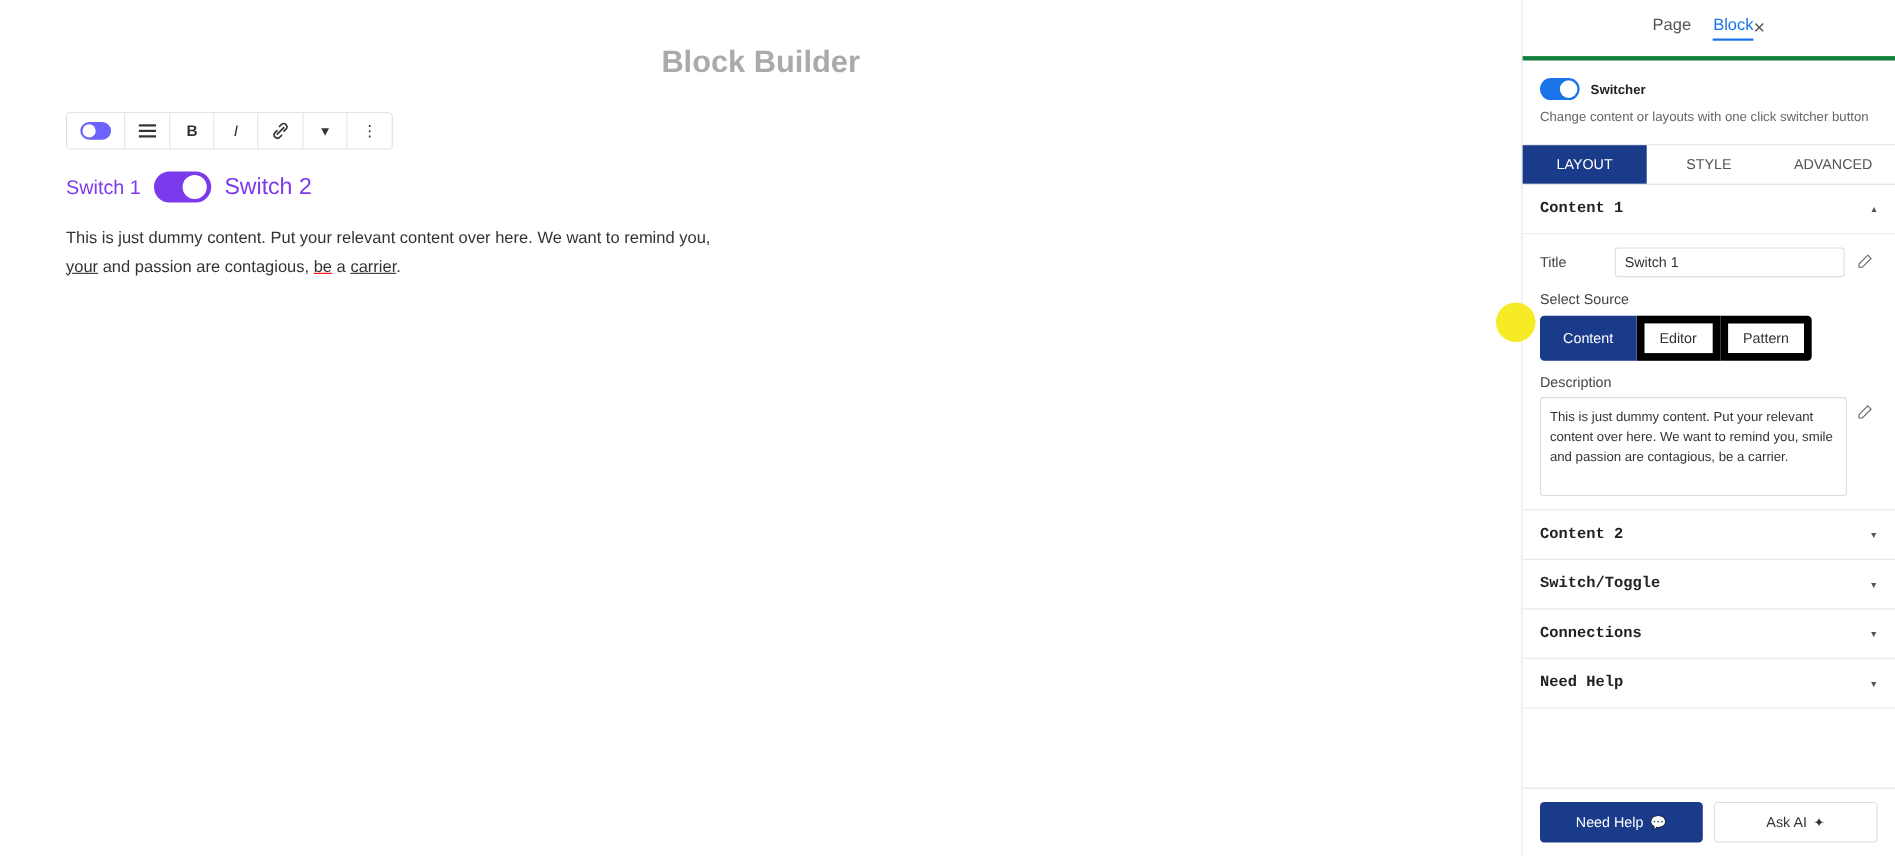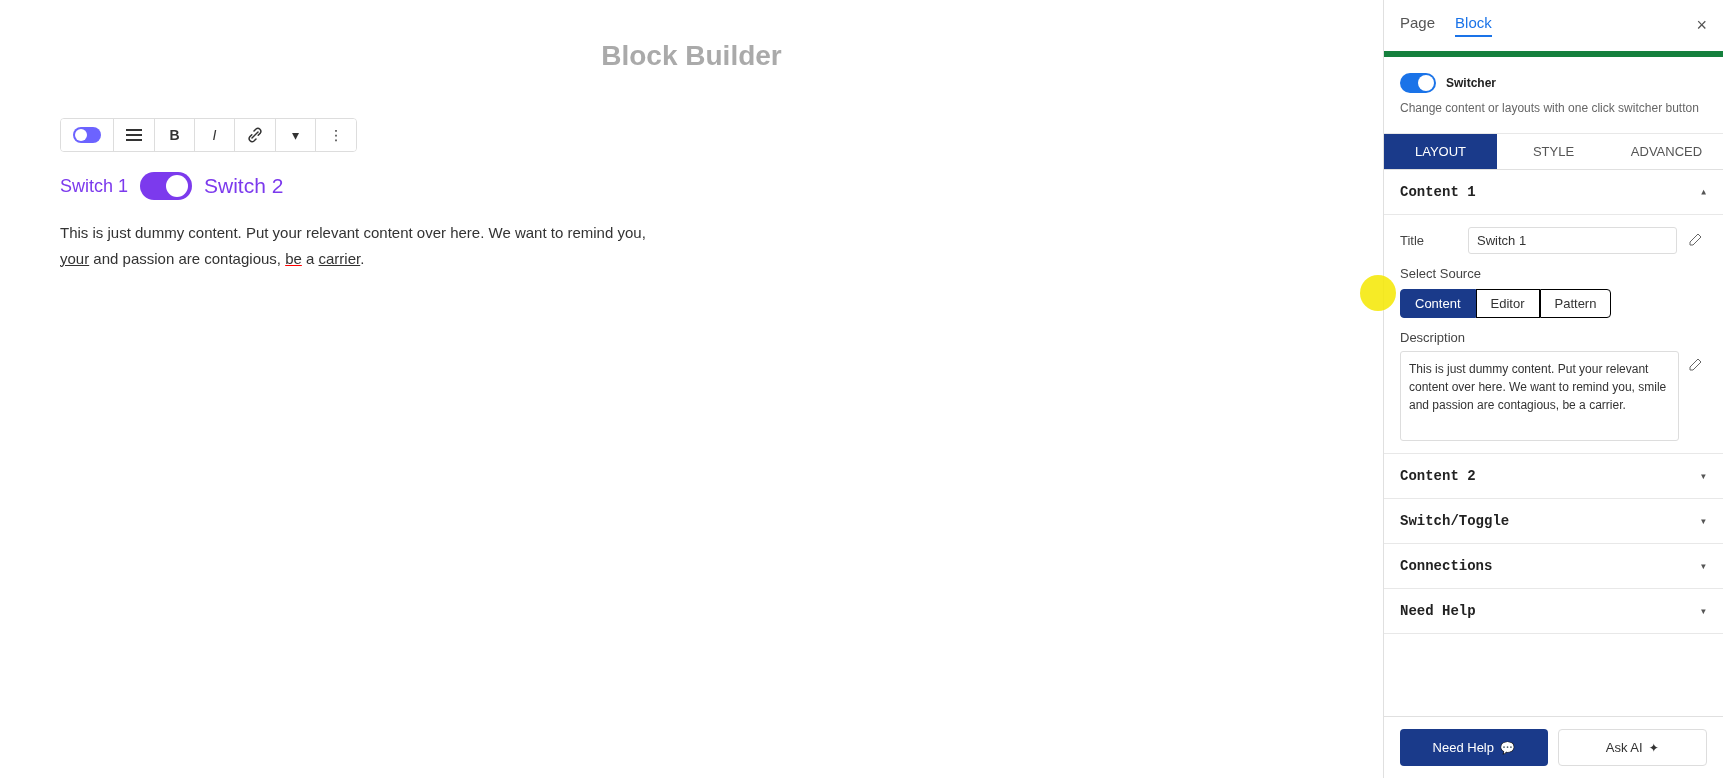--- a/index.html
+++ b/index.html
@@ -18,21 +18,21 @@
       background: #fff;
       position: relative;
       overflow-y: auto;
     }
 
     .page-title {
       text-align: center;
       font-size: 28px;
       font-weight: 600;
       color: #aaa;
-      margin-bottom: 46px;
+      margin-bottom: 30px;
     }
 
     
     .block-toolbar {
       display: inline-flex;
       border: 1px solid #ddd;
       border-radius: 4px;
       overflow: hidden;
       margin-bottom: 20px;
       background: #fff;
@@ -135,23 +135,23 @@
       background: #fff;
       display: flex;
       flex-direction: column;
       overflow-y: auto;
     }
 
     
     .panel-header {
       display: flex;
       align-items: center;
-      justify-content: space-between;
+      justify-content: center;
       padding: 14px 16px;
-      border-bottom: 6px solid #15803d;
+      border-bottom: 4px solid #15803d;
     }
     .panel-tabs {
       display: flex;
       gap: 20px;
     }
     .panel-tab {
       font-size: 15px;
       color: #555;
       cursor: pointer;
       padding-bottom: 4px;
@@ -301,21 +301,21 @@
       margin-bottom: 8px;
     }
     .source-btns {
       display: flex;
       gap: 0;
       margin-bottom: 12px;
     }
     .source-btn {
       padding: 6px 14px;
       font-size: 13px;
-      border: 1px solid #000000;
+      border: 7px solid #000000;
       background: #fff;
       cursor: pointer;
       color: #333;
     }
     .source-btn.active {
       background: #1a3a8a;
       color: #fff;
       border-color: #1a3a8a;
     }
     .source-btn:first-child { border-radius: 4px 0 0 4px; }

